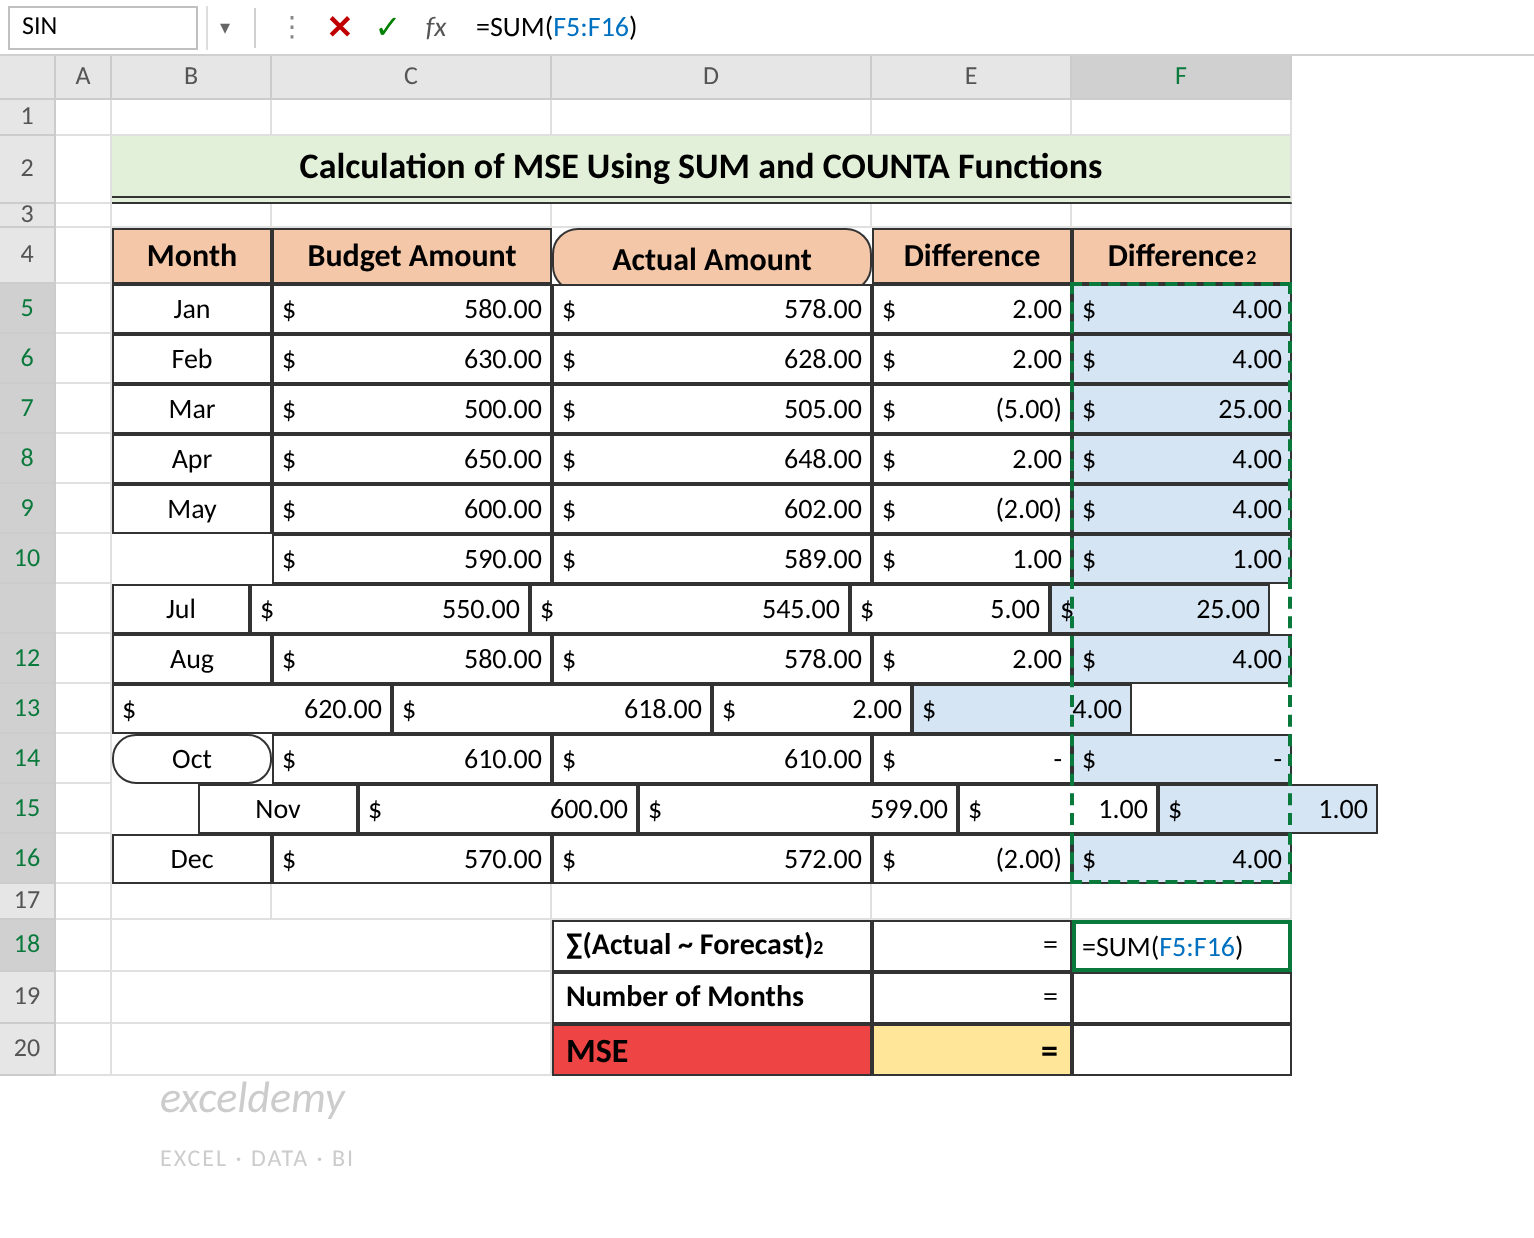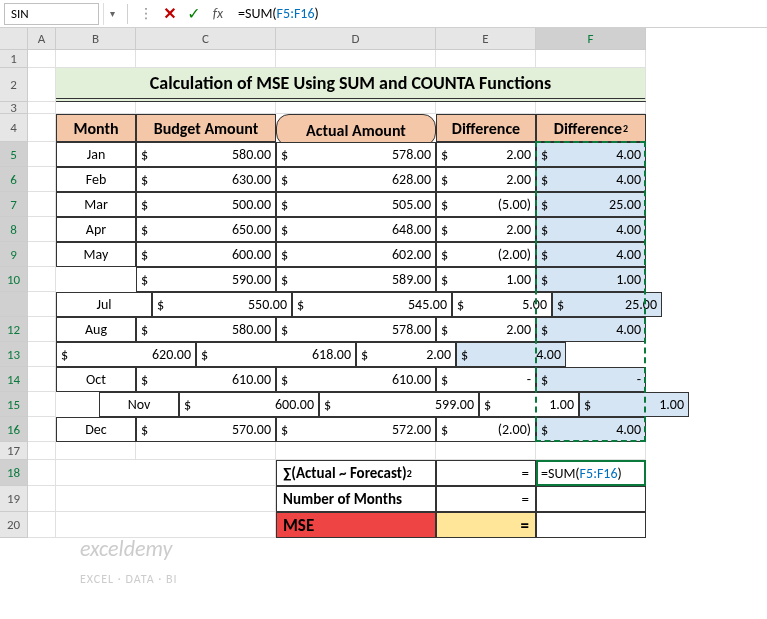--- a/index.html
+++ b/index.html
@@ -259,21 +259,21 @@
           <span class="dollar">$</span>
           <span class="amt">1.00</span>
         </div>
         <div class="cell td td-money sel-range" style="width: 110px; height: 25px;">
           <span class="dollar">$</span>
           <span class="amt">1.00</span>
         </div>
       </div>
       <div class="row" style="height: 25px;">
         <div class="cell" style="width: 28px; height: 25px;"></div>
-        <div class="cell td td-month" style="width: 96px; height: 25px;">Jul</div>
+        <div class="cell td td-month" style="width: 69px; height: 25px;">Jul</div>
         <div class="cell td td-money" style="width: 140px; height: 25px;">
           <span class="dollar">$</span>
           <span class="amt">550.00</span>
         </div>
         <div class="cell td td-money" style="width: 160px; height: 25px;">
           <span class="dollar">$</span>
           <span class="amt">545.00</span>
         </div>
         <div class="cell td td-money" style="width: 100px; height: 25px;">
           <span class="dollar">$</span>
@@ -318,21 +318,21 @@
           <span class="dollar">$</span>
           <span class="amt">2.00</span>
         </div>
         <div class="cell td td-money sel-range" style="width: 110px; height: 25px;">
           <span class="dollar">$</span>
           <span class="amt">4.00</span>
         </div>
       </div>
       <div class="row" style="height: 25px;">
         <div class="cell" style="width: 28px; height: 25px;"></div>
-        <div class="cell td td-month" style="width: 80px; height: 25px;">Oct</div>
+        <div class="cell td td-month" style="width: 80px; height: 25px; border-radius: 12px;">Oct</div>
         <div class="cell td td-money" style="width: 140px; height: 25px;">
           <span class="dollar">$</span>
           <span class="amt">610.00</span>
         </div>
         <div class="cell td td-money" style="width: 160px; height: 25px;">
           <span class="dollar">$</span>
           <span class="amt">610.00</span>
         </div>
         <div class="cell td td-money" style="width: 100px; height: 25px;">
           <span class="dollar">$</span>

